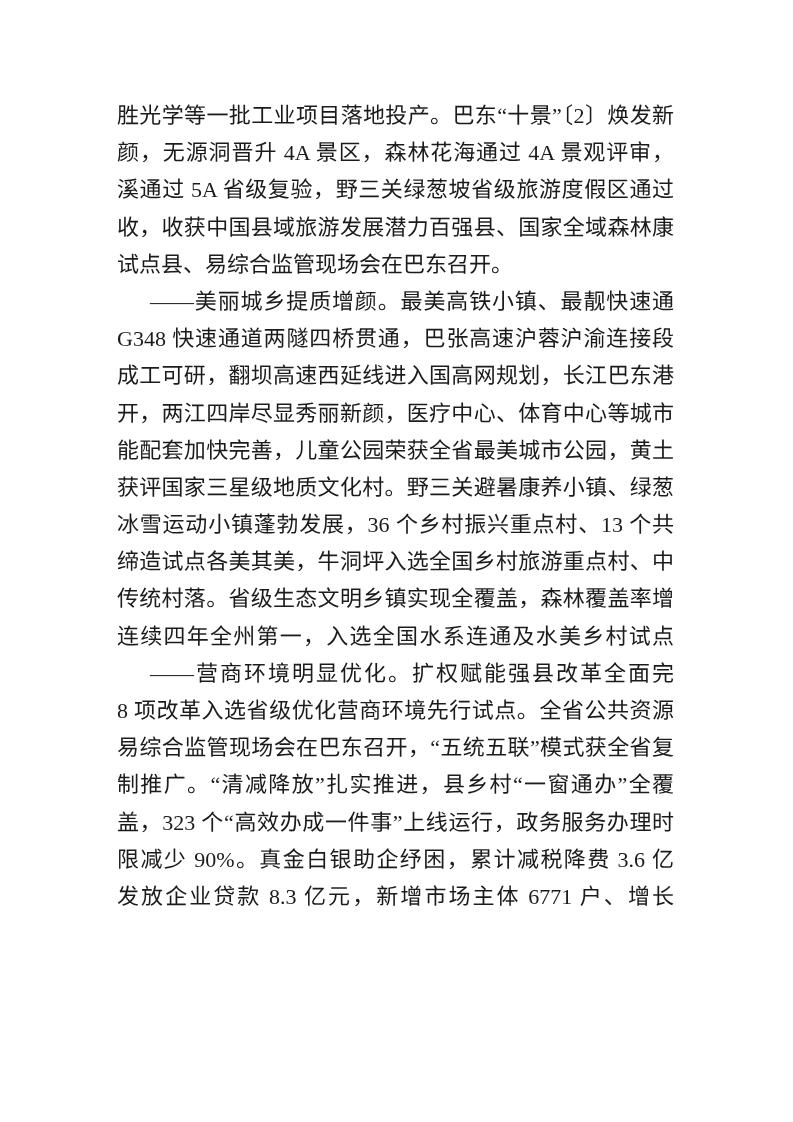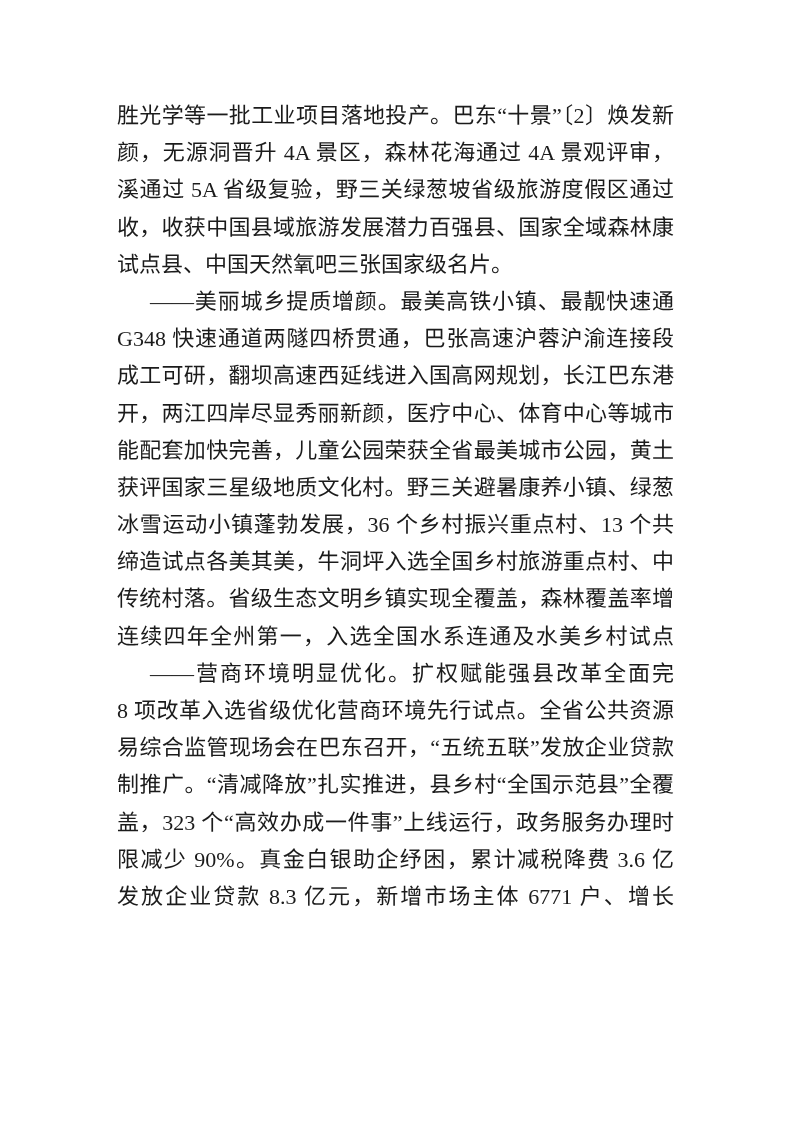--- a/index.html
+++ b/index.html
@@ -46,37 +46,37 @@
 </head>
 <body>
 
 <div class="page" style="background: rgb(255, 255, 255);">
   <div class="text-block" style="color: rgb(27, 27, 27);">
     <div class="paragraph">
         <div class="line">胜光学等一批工业项目落地投产。巴东“十景”〔2〕焕发新</div>
         <div class="line">颜，无源洞晋升 4A 景区，森林花海通过 4A 景观评审，神农</div>
         <div class="line">溪通过 5A 省级复验，野三关绿葱坡省级旅游度假区通过验</div>
         <div class="line">收，收获中国县域旅游发展潜力百强县、国家全域森林康养</div>
-        <div class="line line-last">试点县、中国天然氧吧三张国家级名片。</div>
+        <div class="line line-last">试点县、易综合监管现场会在巴东召开。</div>
       </div>
     <div class="paragraph">
         <div class="line line-first-indent">——美丽城乡提质增颜。最美高铁小镇、最靓快速通道、</div>
         <div class="line">G348 快速通道两隧四桥贯通，巴张高速沪蓉沪渝连接段完</div>
         <div class="line">成工可研，翻坝高速西延线进入国高网规划，长江巴东港加</div>
         <div class="line">开，两江四岸尽显秀丽新颜，医疗中心、体育中心等城市功</div>
         <div class="line">能配套加快完善，儿童公园荣获全省最美城市公园，黄土坡</div>
         <div class="line">获评国家三星级地质文化村。野三关避暑康养小镇、绿葱坡</div>
         <div class="line">冰雪运动小镇蓬勃发展，36 个乡村振兴重点村、13 个共同</div>
         <div class="line">缔造试点各美其美，牛洞坪入选全国乡村旅游重点村、中国</div>
         <div class="line">传统村落。省级生态文明乡镇实现全覆盖，森林覆盖率增速</div>
         <div class="line line-last">连续四年全州第一，入选全国水系连通及水美乡村试点县。</div>
       </div>
     <div class="paragraph">
         <div class="line line-first-indent">——营商环境明显优化。扩权赋能强县改革全面完成，</div>
         <div class="line">8 项改革入选省级优化营商环境先行试点。全省公共资源交</div>
-        <div class="line">易综合监管现场会在巴东召开，“五统五联”发放企业贷款</div>
-        <div class="line">制推广。“清减降放”扎实推进，县乡村“全国示范县”全覆</div>
+        <div class="line">易综合监管现场会在巴东召开，“五统五联”模式获全省复</div>
+        <div class="line">制推广。“清减降放”扎实推进，县乡村“一窗通办”全覆</div>
         <div class="line">盖，323 个“高效办成一件事”上线运行，政务服务办理时</div>
         <div class="line">限减少 90%。真金白银助企纾困，累计减税降费 3.6 亿元，</div>
         <div class="line line-last">发放企业贷款 8.3 亿元，新增市场主体 6771 户、增长 25%。</div>
       </div>
   </div>
 </div>
 
 </body></html>

